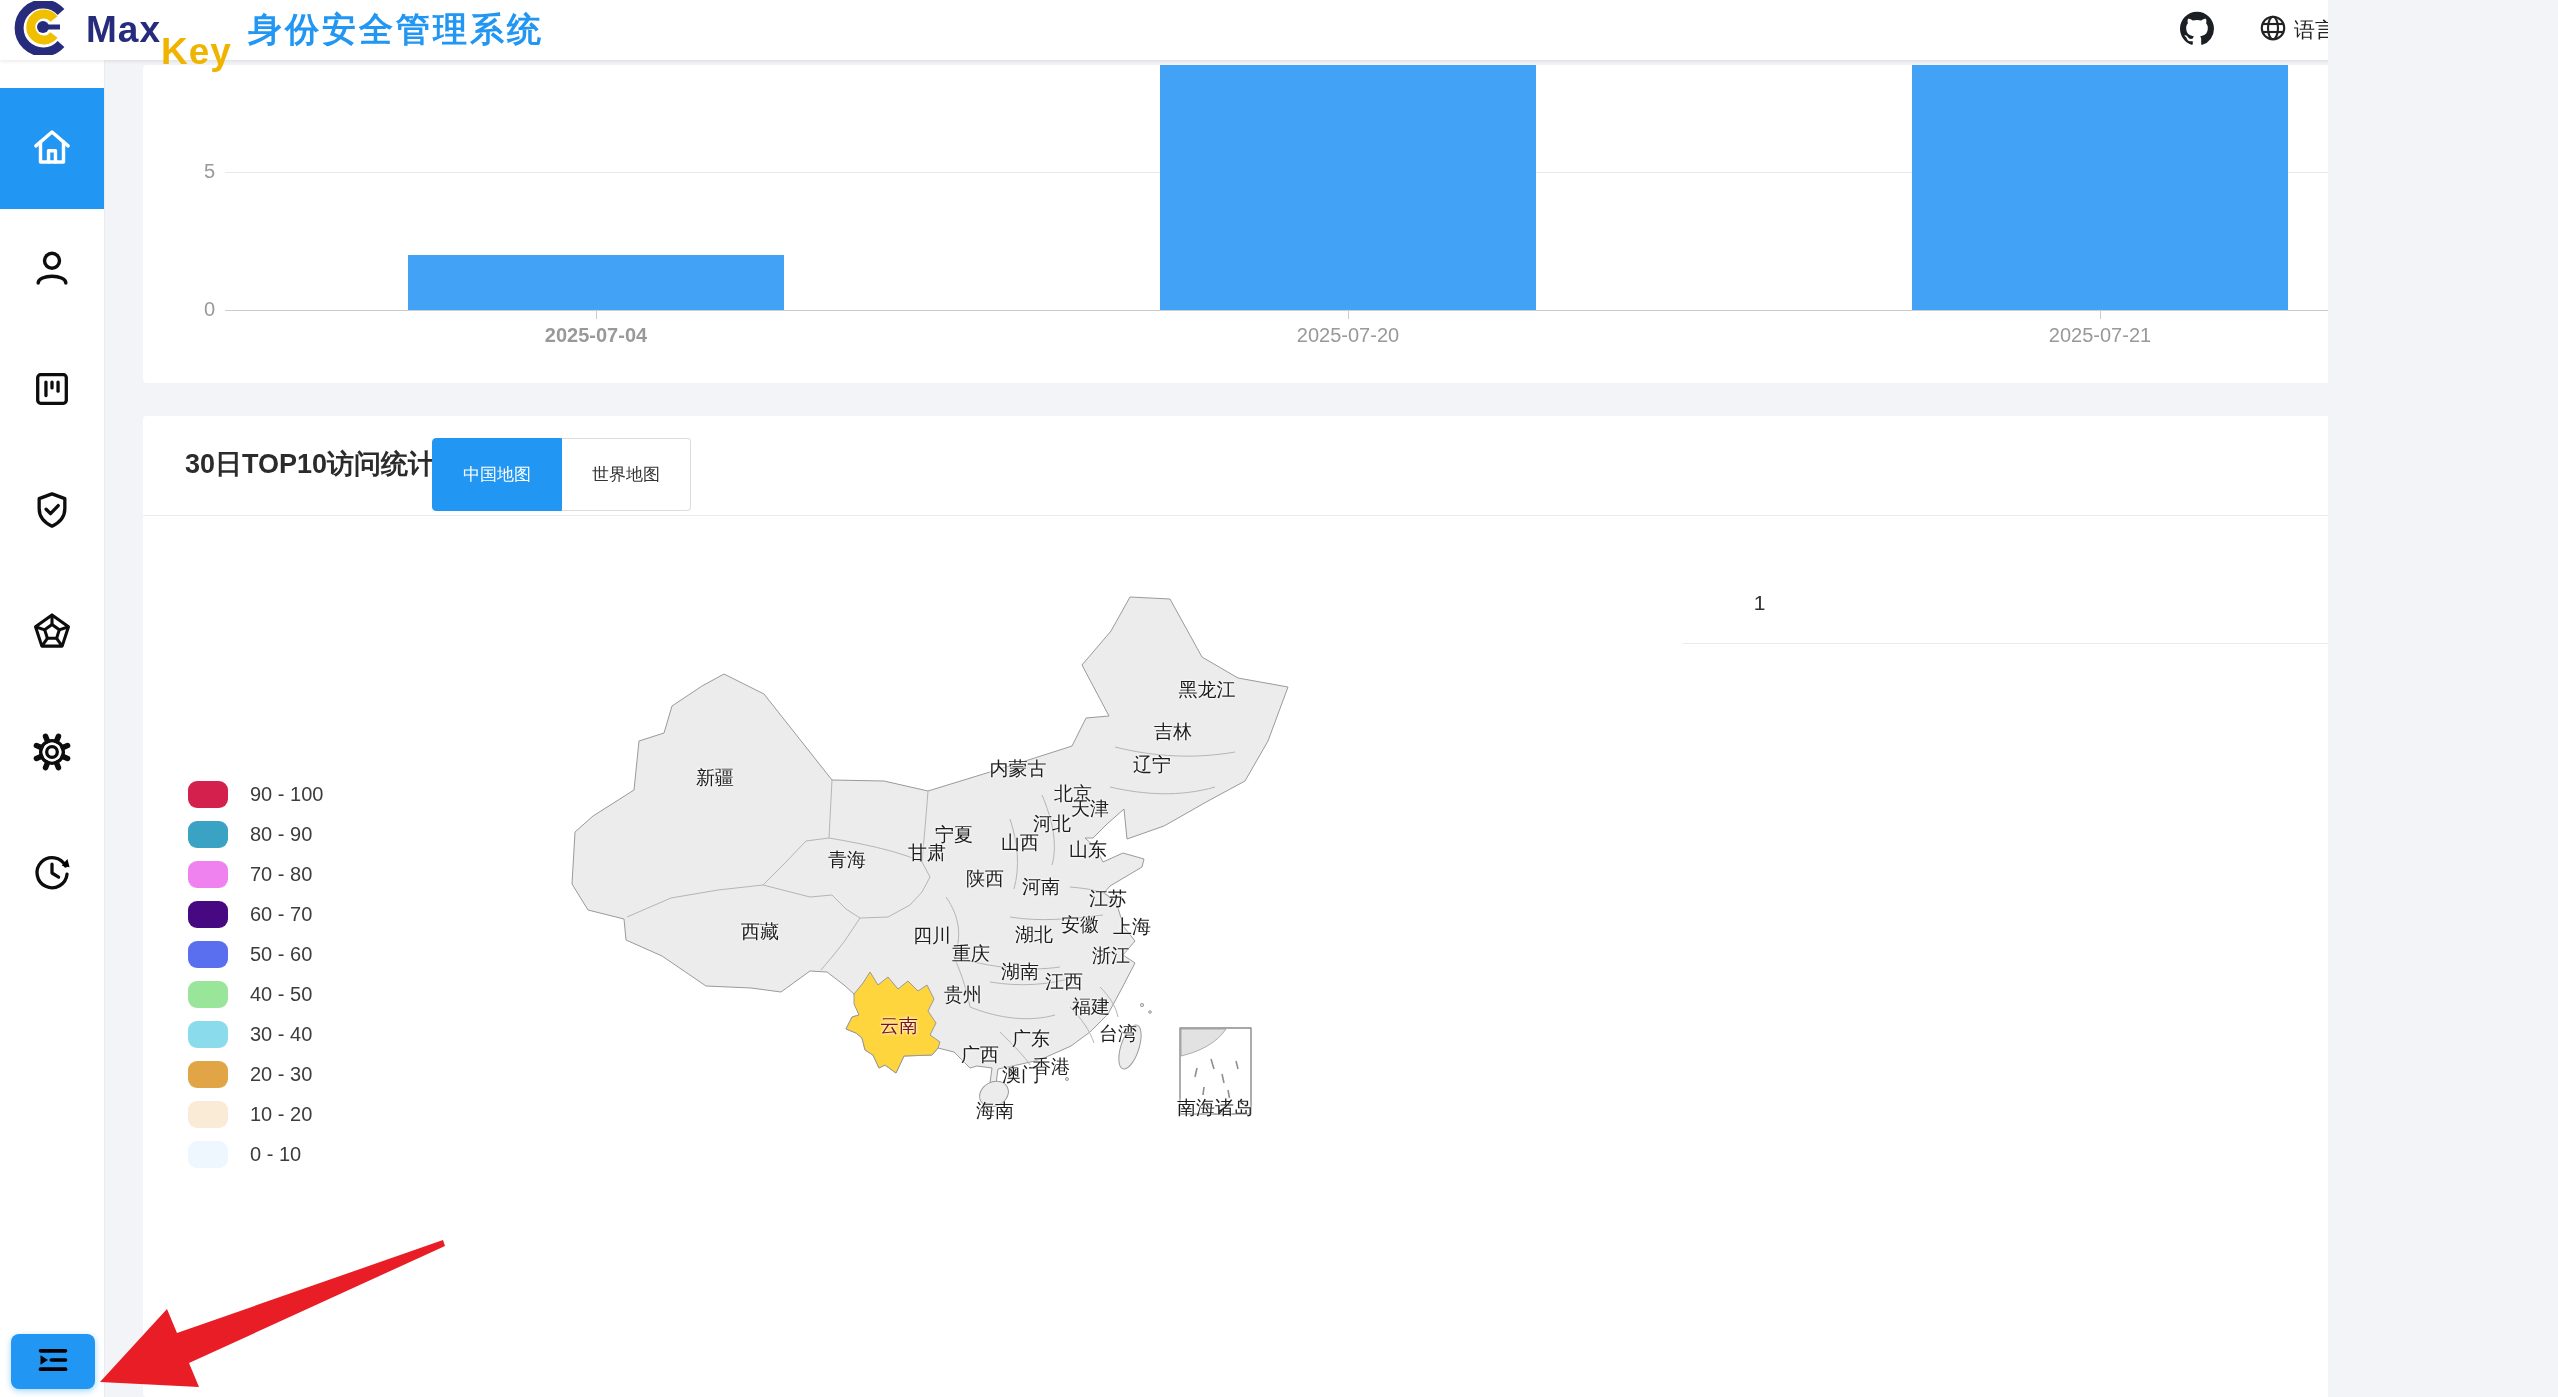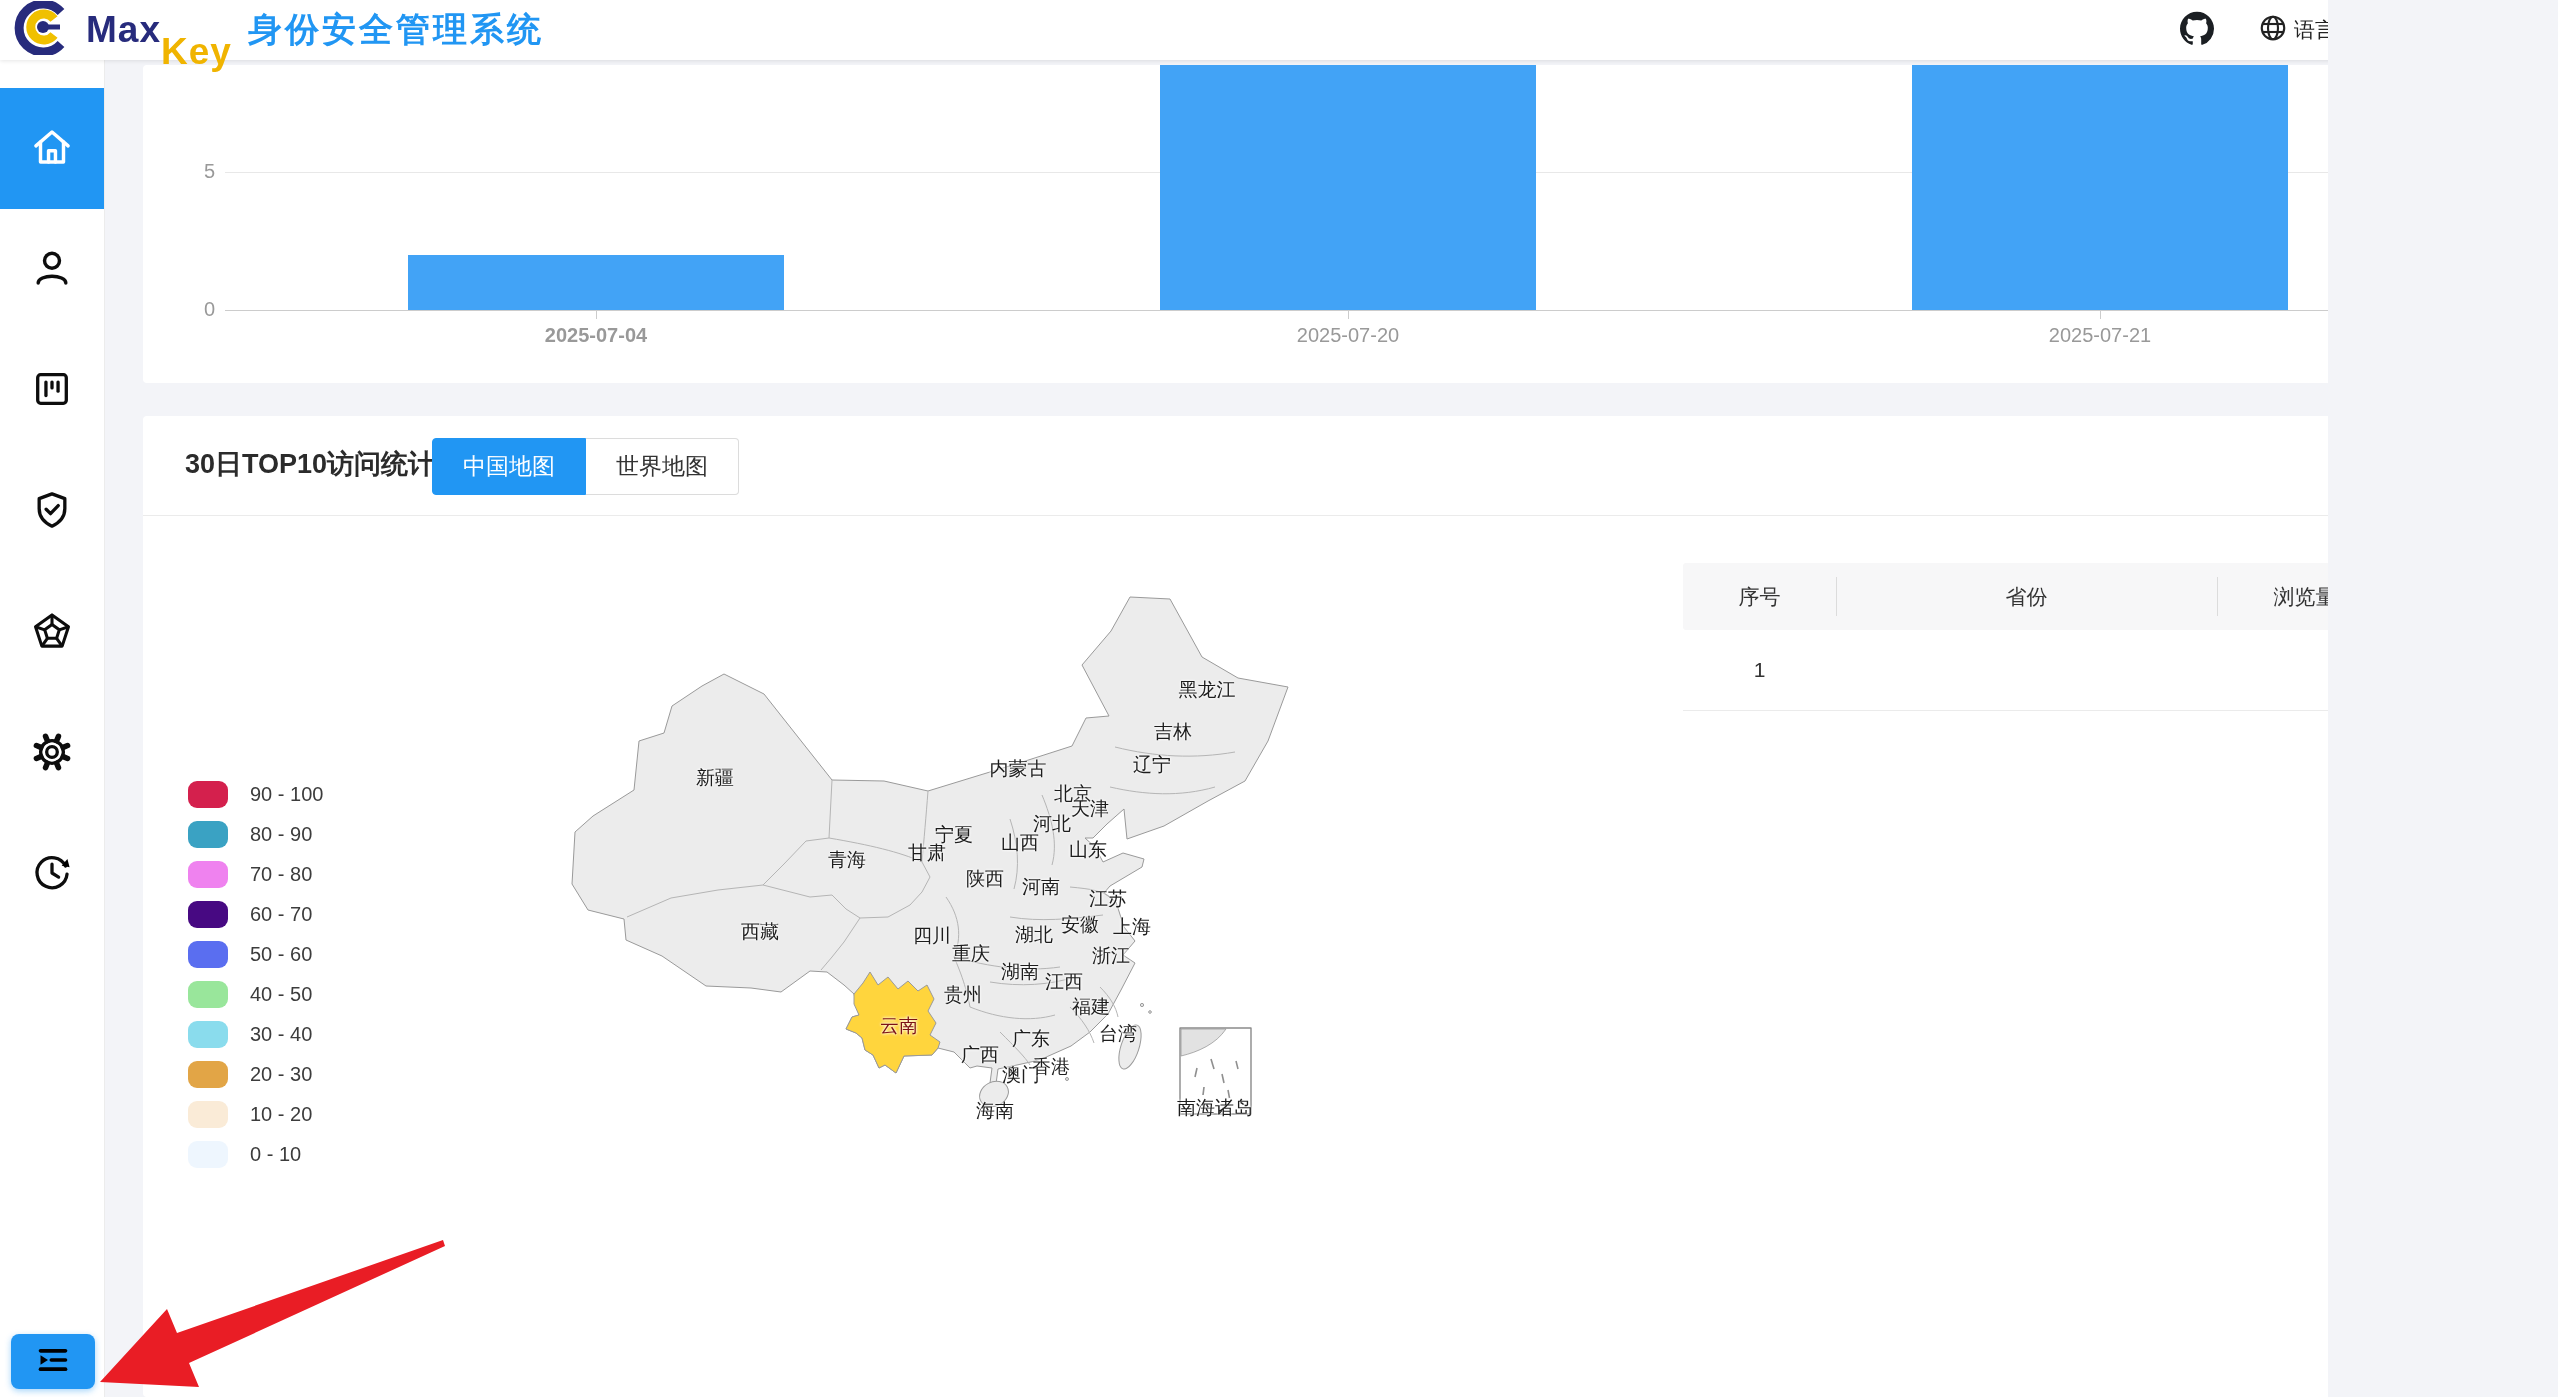--- a/index.html
+++ b/index.html
@@ -37,21 +37,21 @@
   .gridline{position:absolute;left:82px;right:12px;height:1px;background:#e8e8e8;}
   .axisline{position:absolute;left:82px;right:12px;height:1px;background:#ccc;}
   .ytick{position:absolute;left:22px;width:50px;text-align:right;font-size:20px;color:#999;}
   .bar{position:absolute;background:#42a3f6;}
   .xtick{position:absolute;width:1px;height:8px;background:#ccc;}
   .xlabel{position:absolute;width:376px;text-align:center;font-size:20px;color:#999;}
 
   
   #map-card-title{position:absolute;left:42px;top:30px;font-size:27px;font-weight:600;color:#2b2b2b;}
   #map-tabs{position:absolute;left:289px;top:22px;display:flex;}
-  .tab{height:55px;padding:0 30px;display:flex;align-items:center;justify-content:center;font-size:23px;
+  .tab{height:55px;padding:8px 30px;display:flex;align-items:center;justify-content:center;font-size:17px;
        background:#fff;border:1px solid #dcdcdc;color:#333;cursor:pointer;}
   .tab:first-child{border-radius:4px 0 0 4px;}
   .tab:last-child{border-radius:0 4px 4px 0;border-left:none;}
   .tab.active{background:#2196f3;border-color:#2196f3;color:#fff;}
   #map-card-divider{position:absolute;left:0;top:99px;width:100%;height:1px;background:#ebebeb;}
 
   
   #legend{position:absolute;left:45px;top:358px;}
   .legend-item{display:flex;align-items:center;height:40px;cursor:pointer;}
   .legend-swatch{width:40px;height:27px;border-radius:9px;}
@@ -379,25 +379,20 @@
           <span class="prov-label" style="left: 548px; top: 447px;">台湾</span>
           <span class="prov-label" style="left: 410px; top: 468px;">广西</span>
           <span class="prov-label" style="left: 451px; top: 488px;">澳门</span>
           <span class="prov-label" style="left: 481px; top: 480px;">香港</span>
           <span class="prov-label" style="left: 425px; top: 524px;">海南</span>
           <span class="prov-label" style="left: 645px; top: 521px;">南海诸岛</span>
         </div>
     </div>
 
     <div id="pv-table">
-        <div class="tbl-head">
-          <div class="tbl-hcell" style="width: 153px;">序号</div>
-          <div class="tbl-hcell" style="width: 381px;">省份</div>
-          <div class="tbl-hcell" style="width: 218px;">浏览量(PV)</div>
-        </div>
         <div class="tbl-row">
           <div class="tbl-cell" style="width: 153px;">1</div>
           <div class="tbl-cell" style="width: 381px;"></div>
           <div class="tbl-cell" style="width: 218px;"></div>
         </div>
       </div>
   </section>
 
   <div id="help-card">
     <span>

